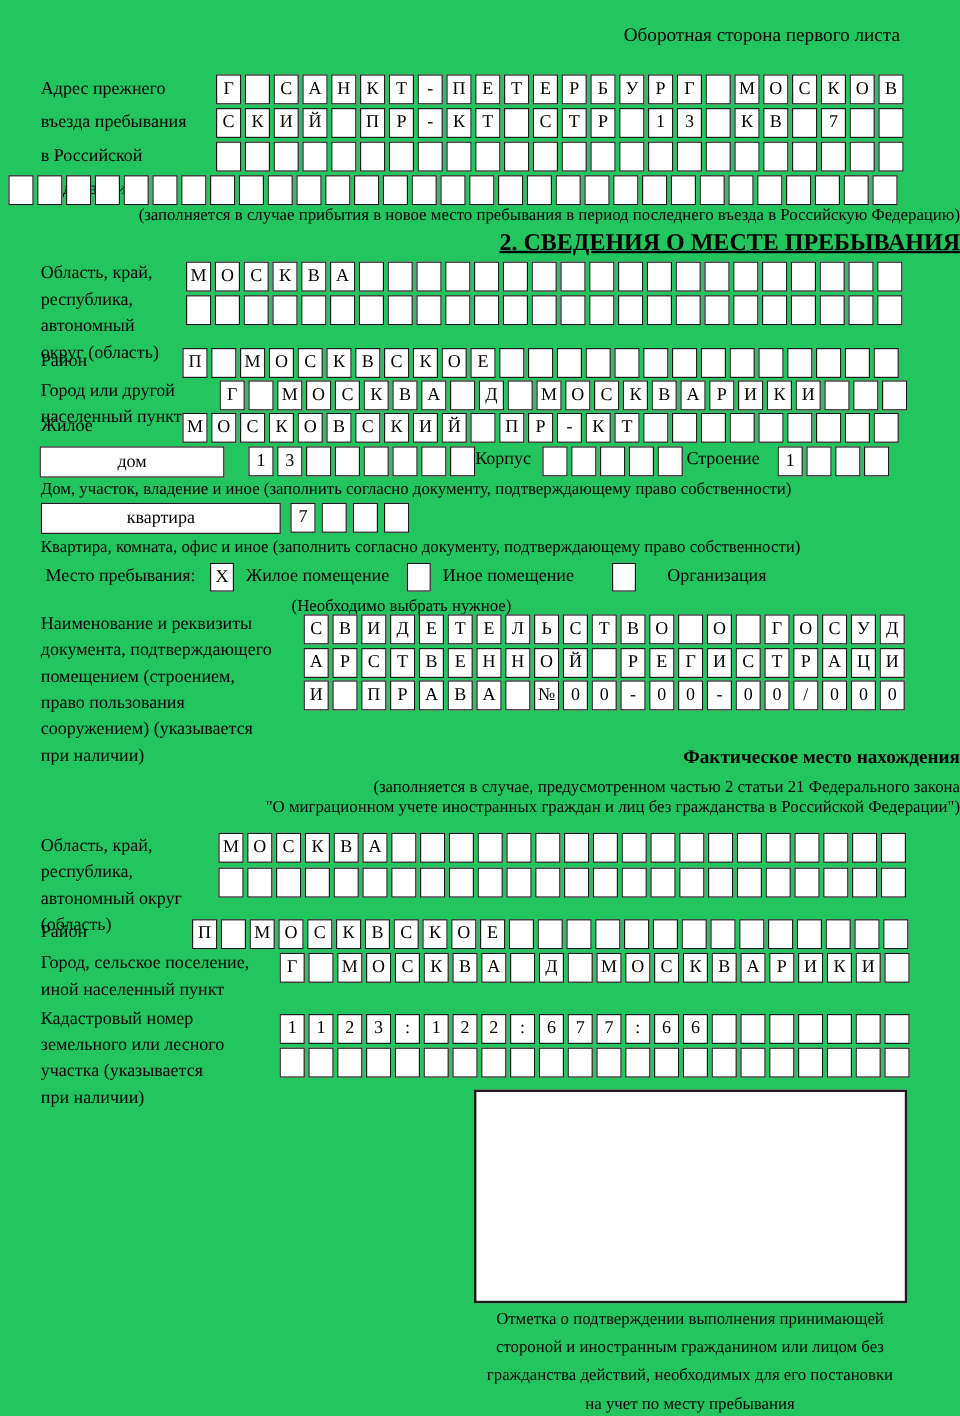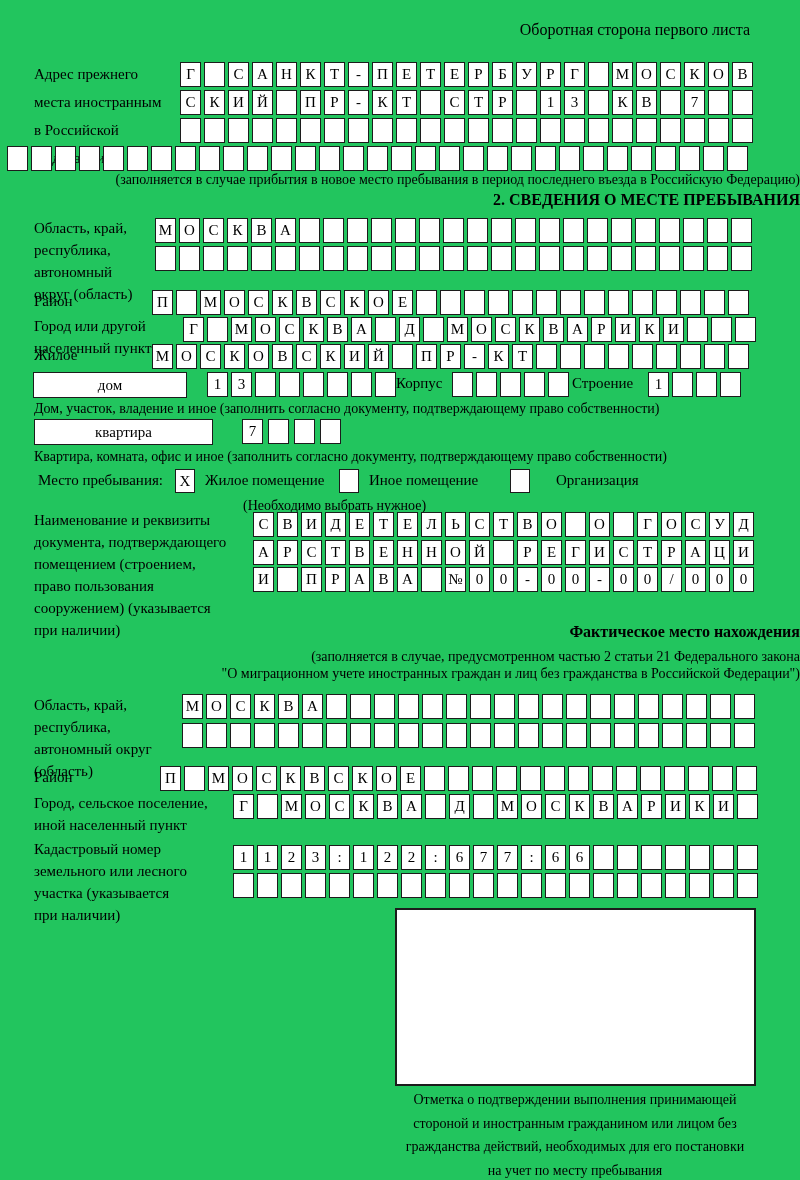--- a/index.html
+++ b/index.html
@@ -23,21 +23,21 @@
 </style>
 </head>
 <body>
 
 <div class="page">
 
   <div class="lbl" style="top:21px;right:50px;font-size:16px;">Оборотная сторона первого листа</div>
 
   <div class="lbl lines" style="left:34px;top:60px;line-height:28px;">
     <div>Адрес прежнего</div>
-    <div>места иностранным</div>
+    <div>въезда пребывания</div>
     <div>в Российской</div>
     <div>Федерации</div>
   </div>
   <div class="cellrow" style="left:180px;top:62px;">
       <span class="cell">Г</span>
       <span class="cell"></span>
       <span class="cell">С</span>
       <span class="cell">А</span>
       <span class="cell">Н</span>
       <span class="cell">К</span>
@@ -140,21 +140,21 @@
       <span class="cell"></span>
       <span class="cell"></span>
       <span class="cell"></span>
       <span class="cell"></span>
       <span class="cell"></span>
       <span class="cell"></span>
       <span class="cell"></span>
     </div>
   <div class="cap center" style="top:172px;">(заполняется в случае прибытия в новое место пребывания в период последнего въезда в Российскую Федерацию)</div>
 
-  <div class="lbl center bold" style="top:191px;font-size:16px;">2. СВЕДЕНИЯ О МЕСТЕ ПРЕБЫВАНИЯ</div>
+  <div class="lbl center bold" style="top:191px;font-size:20px;text-decoration:underline;">2. СВЕДЕНИЯ О МЕСТЕ ПРЕБЫВАНИЯ</div>
 
   <div class="lbl lines" style="left:34px;top:217px;line-height:22px;">
     <div>Область, край,</div>
     <div>республика,</div>
     <div>автономный</div>
     <div>округ (область)</div>
   </div>
   <div class="cellrow" style="left:155px;top:218px;">
       <span class="cell">М</span>
       <span class="cell">О</span>
@@ -320,21 +320,21 @@
     </div>
   <div class="lbl" style="left:572px;top:375px;">Строение</div>
   <div class="cellrow" style="left:648px;top:372px;">
       <span class="cell">1</span>
       <span class="cell"></span>
       <span class="cell"></span>
       <span class="cell"></span>
     </div>
   <div class="cap" style="left:34px;top:401px;">Дом, участок, владение и иное (заполнить согласно документу, подтверждающему право собственности)</div>
 
-  <div class="fieldbox" style="left:34px;top:419px;width:179px;height:26px;">квартира</div>
+  <div class="fieldbox" style="left:34px;top:419px;width:200px;height:26px;">квартира</div>
   <div class="cellrow gap5" style="left:242px;top:419px;">
       <span class="cell">7</span>
       <span class="cell"></span>
       <span class="cell"></span>
       <span class="cell"></span>
     </div>
   <div class="cap" style="left:34px;top:449px;">Квартира, комната, офис и иное (заполнить согласно документу, подтверждающему право собственности)</div>
 
   <div class="lbl" style="left:38px;top:472px;">Место пребывания:</div>
   <div class="chk" style="left:175px;top:469px;">X</div>

